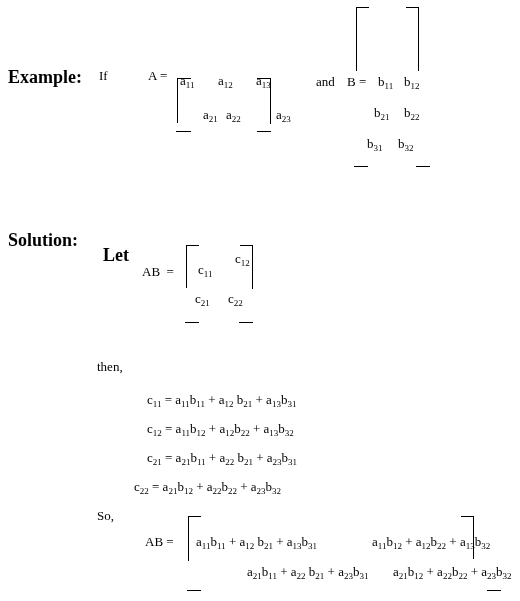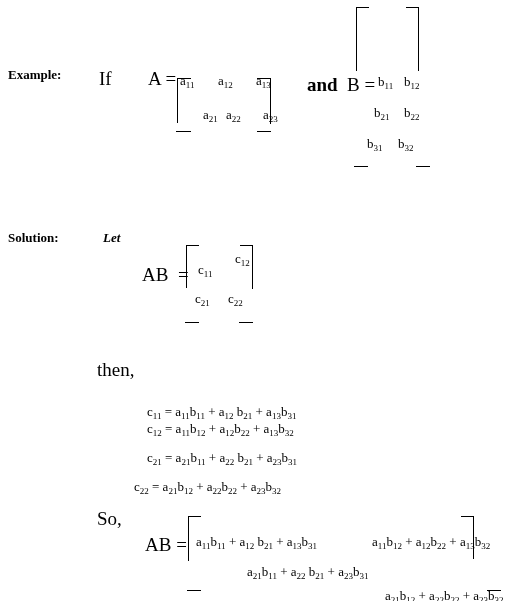--- a/index.html
+++ b/index.html
@@ -16,24 +16,24 @@
     color: #000000;
     -webkit-font-smoothing: none;
   }
   .abs {
     position: absolute;
     white-space: pre;
     line-height: 1;
   }
   .lbl-bold {
     font-weight: bold;
-    font-size: 13px;
+    font-size: 18px;
   }
   .txt {
-    font-size: 19px;
+    font-size: 13px;
   }
   .mat-el {
     font-size: 13px;
   }
   .eq {
     font-size: 13px;
   }
   sub {
     font-size: 9px;
     vertical-align: -0.32em;
@@ -69,23 +69,23 @@
   <div class="hrule" style="left:257px; top:78px; width:14px;"></div>
   <div class="vrule" style="left:270px; top:78px; height:46px;"></div>
   <div class="hrule" style="left:257px; top:131px; width:14px;"></div>
 </div>
 
 <div class="abs mat-el" style="left:180px; top:74px;">a<sub>11</sub></div>
 <div class="abs mat-el" style="left:218px; top:74px;">a<sub>12</sub></div>
 <div class="abs mat-el" style="left:256px; top:74px;">a<sub>13</sub></div>
 <div class="abs mat-el" style="left:203px; top:108px;">a<sub>21</sub></div>
 <div class="abs mat-el" style="left:226px; top:108px;">a<sub>22</sub></div>
-<div class="abs mat-el" style="left:263px; top:108px;">a<sub>23</sub></div>
+<div class="abs mat-el" style="left:276px; top:108px;">a<sub>23</sub></div>
 
-<div class="abs txt" style="left:307px; top:75px;font-weight:bold;">and</div>
+<div class="abs txt" style="left:316px; top:75px;">and</div>
 
 <div class="abs txt" style="left:347px; top:75px;">B =</div>
 
 <div>
   <div class="hrule" style="left:356px; top:7px; width:13px;"></div>
   <div class="vrule" style="left:356px; top:7px; height:64px;"></div>
   <div class="hrule" style="left:354px; top:166px; width:14px;"></div>
 </div>
 <div>
   <div class="hrule" style="left:406px; top:7px; width:13px;"></div>
@@ -95,21 +95,21 @@
 
 <div class="abs mat-el" style="left:378px; top:75px;">b<sub>11</sub></div>
 <div class="abs mat-el" style="left:404px; top:75px;">b<sub>12</sub></div>
 <div class="abs mat-el" style="left:374px; top:106px;">b<sub>21</sub></div>
 <div class="abs mat-el" style="left:404px; top:106px;">b<sub>22</sub></div>
 <div class="abs mat-el" style="left:367px; top:137px;">b<sub>31</sub></div>
 <div class="abs mat-el" style="left:398px; top:137px;">b<sub>32</sub></div>
 
 <div class="abs lbl-bold" style="left:8px; top:231px;">Solution:</div>
 
-<div class="abs lbl-bold" style="left:103px; top:231px;font-style:italic;">Let</div>
+<div class="abs lbl-bold" style="left:103px; top:246px;">Let</div>
 
 <div class="abs txt" style="left:142px; top:265px;">AB  =</div>
 
 <div>
   <div class="hrule" style="left:186px; top:245px; width:13px;"></div>
   <div class="vrule" style="left:186px; top:245px; height:43px;"></div>
   <div class="hrule" style="left:185px; top:322px; width:14px;"></div>
 </div>
 <div>
   <div class="hrule" style="left:240px; top:245px; width:13px;"></div>
@@ -117,21 +117,21 @@
   <div class="hrule" style="left:239px; top:322px; width:14px;"></div>
 </div>
 
 <div class="abs mat-el" style="left:198px; top:263px;">c<sub>11</sub></div>
 <div class="abs mat-el" style="left:235px; top:252px;">c<sub>12</sub></div>
 <div class="abs mat-el" style="left:195px; top:292px;">c<sub>21</sub></div>
 <div class="abs mat-el" style="left:228px; top:292px;">c<sub>22</sub></div>
 
 <div class="abs txt" style="left:97px; top:360px;">then,</div>
 
-<div class="abs eq" style="left:147px; top:393px;margin-top:12px;">c<sub>11</sub> = a<sub>11</sub>b<sub>11</sub> + a<sub>12</sub> b<sub>21</sub> + a<sub>13</sub>b<sub>31</sub></div>
+<div class="abs eq" style="left:147px; top:393px;">c<sub>11</sub> = a<sub>11</sub>b<sub>11</sub> + a<sub>12</sub> b<sub>21</sub> + a<sub>13</sub>b<sub>31</sub></div>
 <div class="abs eq" style="left:147px; top:422px;">c<sub>12</sub> = a<sub>11</sub>b<sub>12</sub> + a<sub>12</sub>b<sub>22</sub> + a<sub>13</sub>b<sub>32</sub></div>
 <div class="abs eq" style="left:147px; top:451px;">c<sub>21</sub> = a<sub>21</sub>b<sub>11</sub> + a<sub>22</sub> b<sub>21</sub> + a<sub>23</sub>b<sub>31</sub></div>
 <div class="abs eq" style="left:134px; top:480px;text-align:center;">c<sub>22</sub> = a<sub>21</sub>b<sub>12</sub> + a<sub>22</sub>b<sub>22</sub> + a<sub>23</sub>b<sub>32</sub></div>
 
 <div class="abs txt" style="left:97px; top:509px;">So,</div>
 
 <div class="abs txt" style="left:145px; top:535px;">AB =</div>
 
 <div>
   <div class="hrule" style="left:188px; top:516px; width:13px;"></div>
@@ -140,13 +140,13 @@
 </div>
 <div>
   <div class="hrule" style="left:461px; top:516px; width:13px;"></div>
   <div class="vrule" style="left:473px; top:516px; height:43px;"></div>
   <div class="hrule" style="left:487px; top:590px; width:14px;"></div>
 </div>
 
 <div class="abs eq" style="left:196px; top:535px;">a<sub>11</sub>b<sub>11</sub> + a<sub>12</sub> b<sub>21</sub> + a<sub>13</sub>b<sub>31</sub></div>
 <div class="abs eq" style="left:372px; top:535px;">a<sub>11</sub>b<sub>12</sub> + a<sub>12</sub>b<sub>22</sub> + a<sub>13</sub>b<sub>32</sub></div>
 <div class="abs eq" style="left:199px; top:565px;margin-left:48px;">a<sub>21</sub>b<sub>11</sub> + a<sub>22</sub> b<sub>21</sub> + a<sub>23</sub>b<sub>31</sub></div>
-<div class="abs eq" style="left:385px; top:565px;margin-top:24px;">a<sub>21</sub>b<sub>12</sub> + a<sub>22</sub>b<sub>22</sub> + a<sub>23</sub>b<sub>32</sub></div>
+<div class="abs eq" style="left:393px; top:565px;">a<sub>21</sub>b<sub>12</sub> + a<sub>22</sub>b<sub>22</sub> + a<sub>23</sub>b<sub>32</sub></div>
 
 </body></html>

